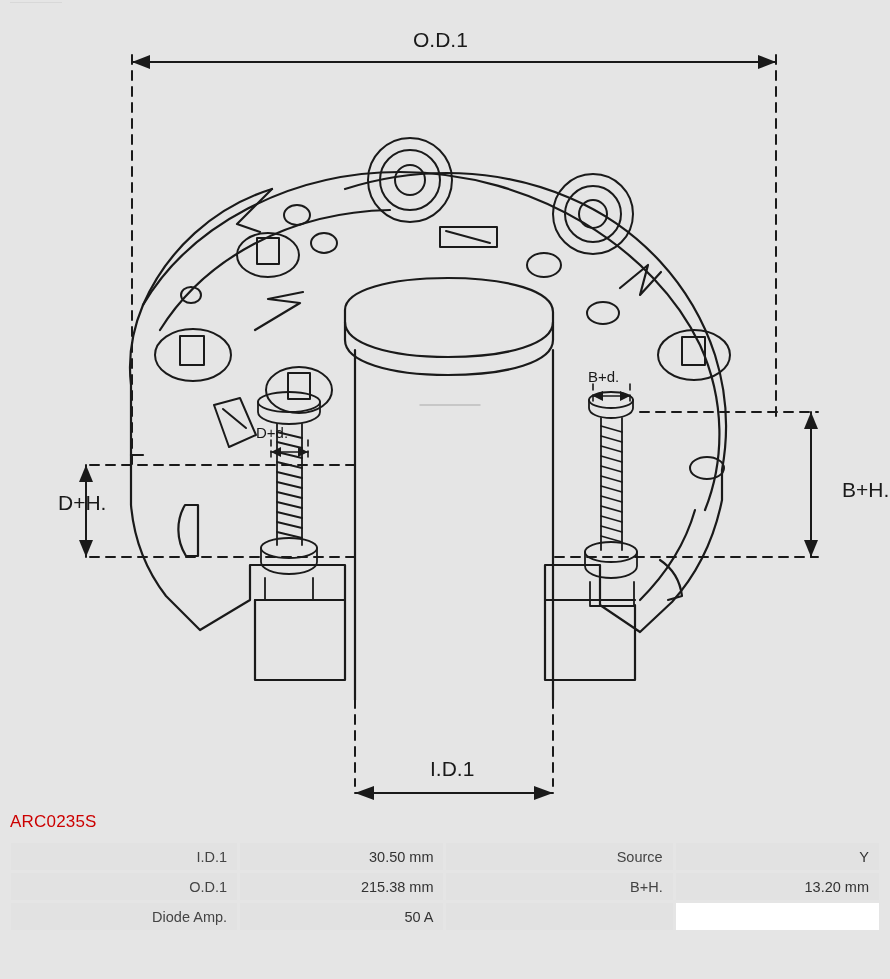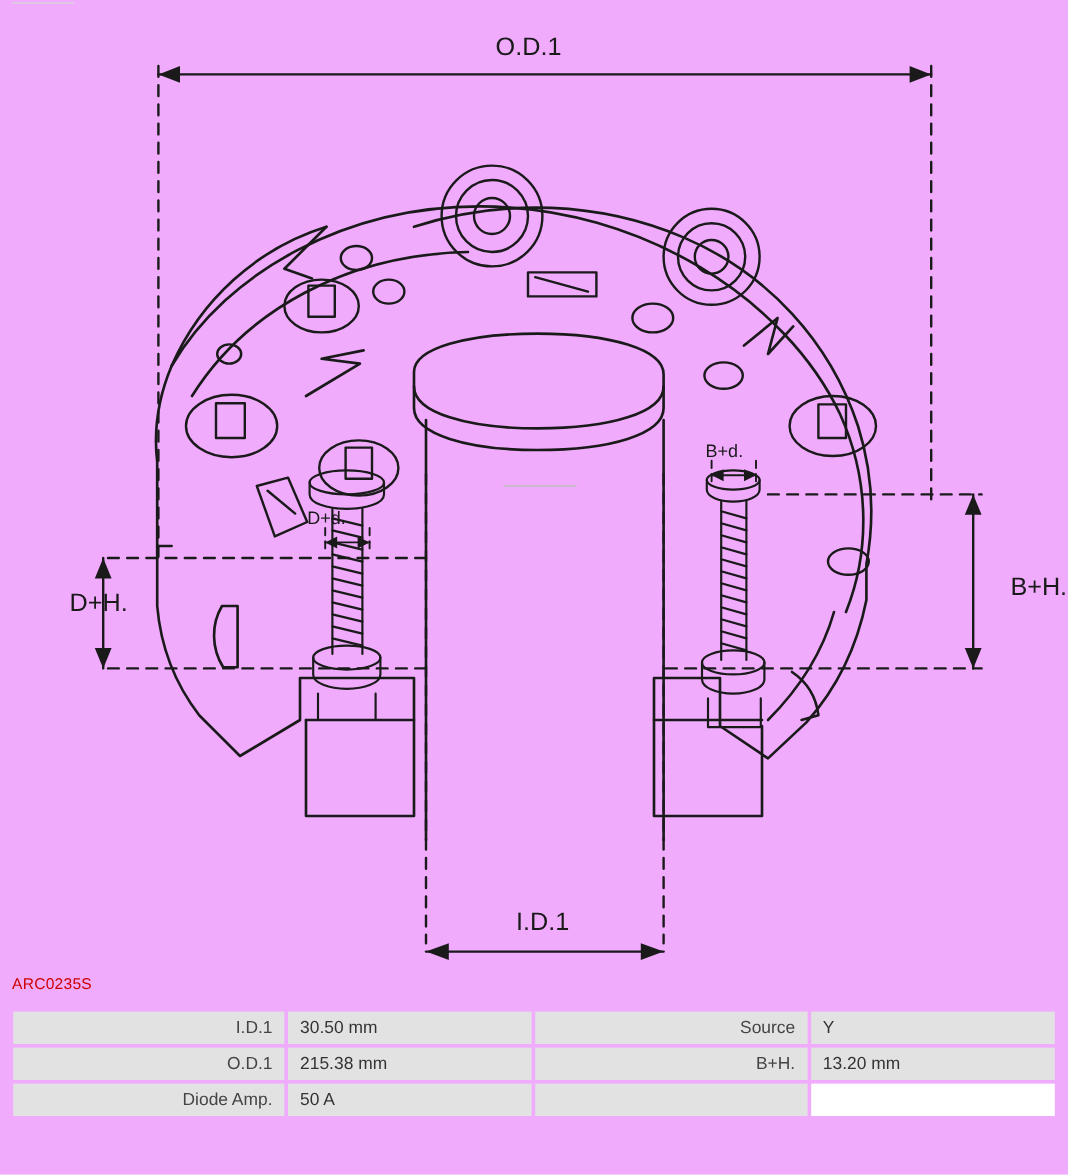--- a/index.html
+++ b/index.html
@@ -6,21 +6,21 @@
   html, body {
     margin: 0;
     padding: 0;
     background: #ffffff;
     font-family: "Liberation Sans", sans-serif;
   }
   #page {
     position: relative;
     width: 890px;
     height: 979px;
-    background: #f0abfc;
+    background: #e5e5e5;
     overflow: hidden;
   }
   
   #diagram {
     position: absolute;
     left: 0;
     top: 0;
     width: 890px;
     height: 810px;
   }
@@ -32,21 +32,21 @@
     white-space: nowrap;
   }
   .dim-label.small {
     font-size: 15px;
   }
   
   #part-number {
     position: absolute;
     left: 10px;
     top: 812px;
-    font-size: 13px;
+    font-size: 17px;
     color: #cc0000;
     letter-spacing: 0.2px;
   }
   
   #spec-table {
     position: absolute;
     left: 8px;
     top: 840px;
     width: 874px;
     border-collapse: separate;
@@ -61,20 +61,21 @@
     border: none;
     vertical-align: middle;
   }
   #spec-table td.label {
     width: 228px;
     text-align: right;
     color: #444444;
   }
   #spec-table td.value {
     width: 205px;
+    text-align: right;
     color: #333333;
   }
   #spec-table td.empty {
     background: #ffffff;
   }
   #spec-table td.blankcell {
     background: #e2e2e2;
   }
   
   #top-marker {

